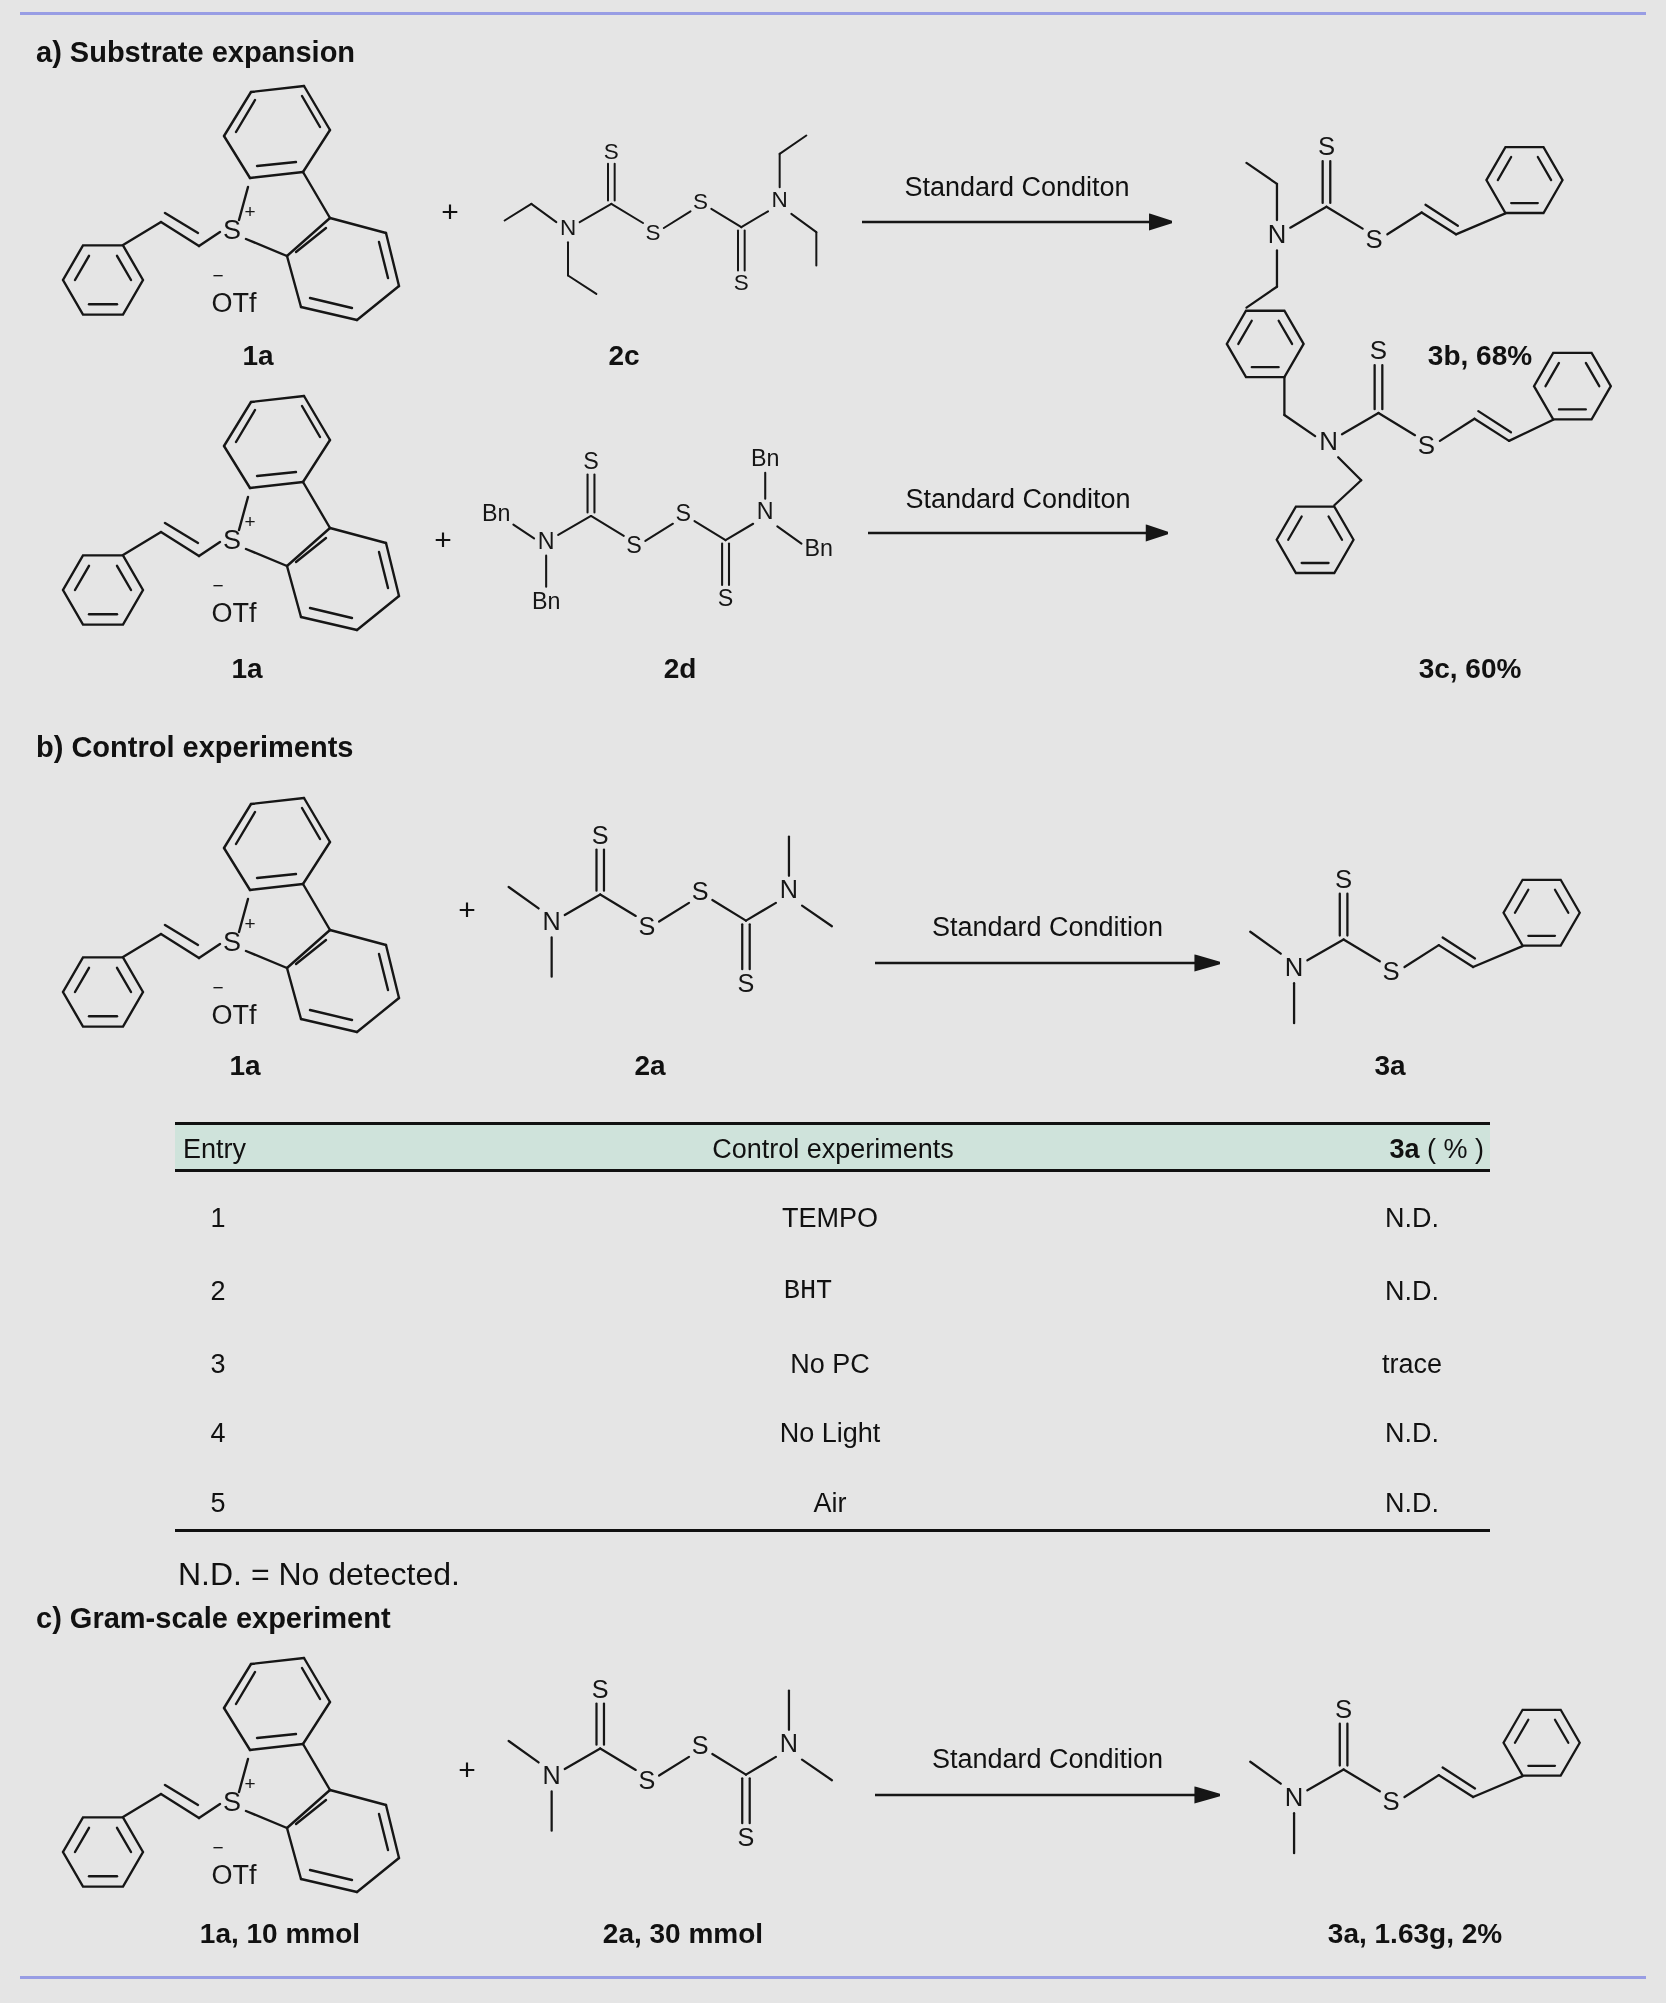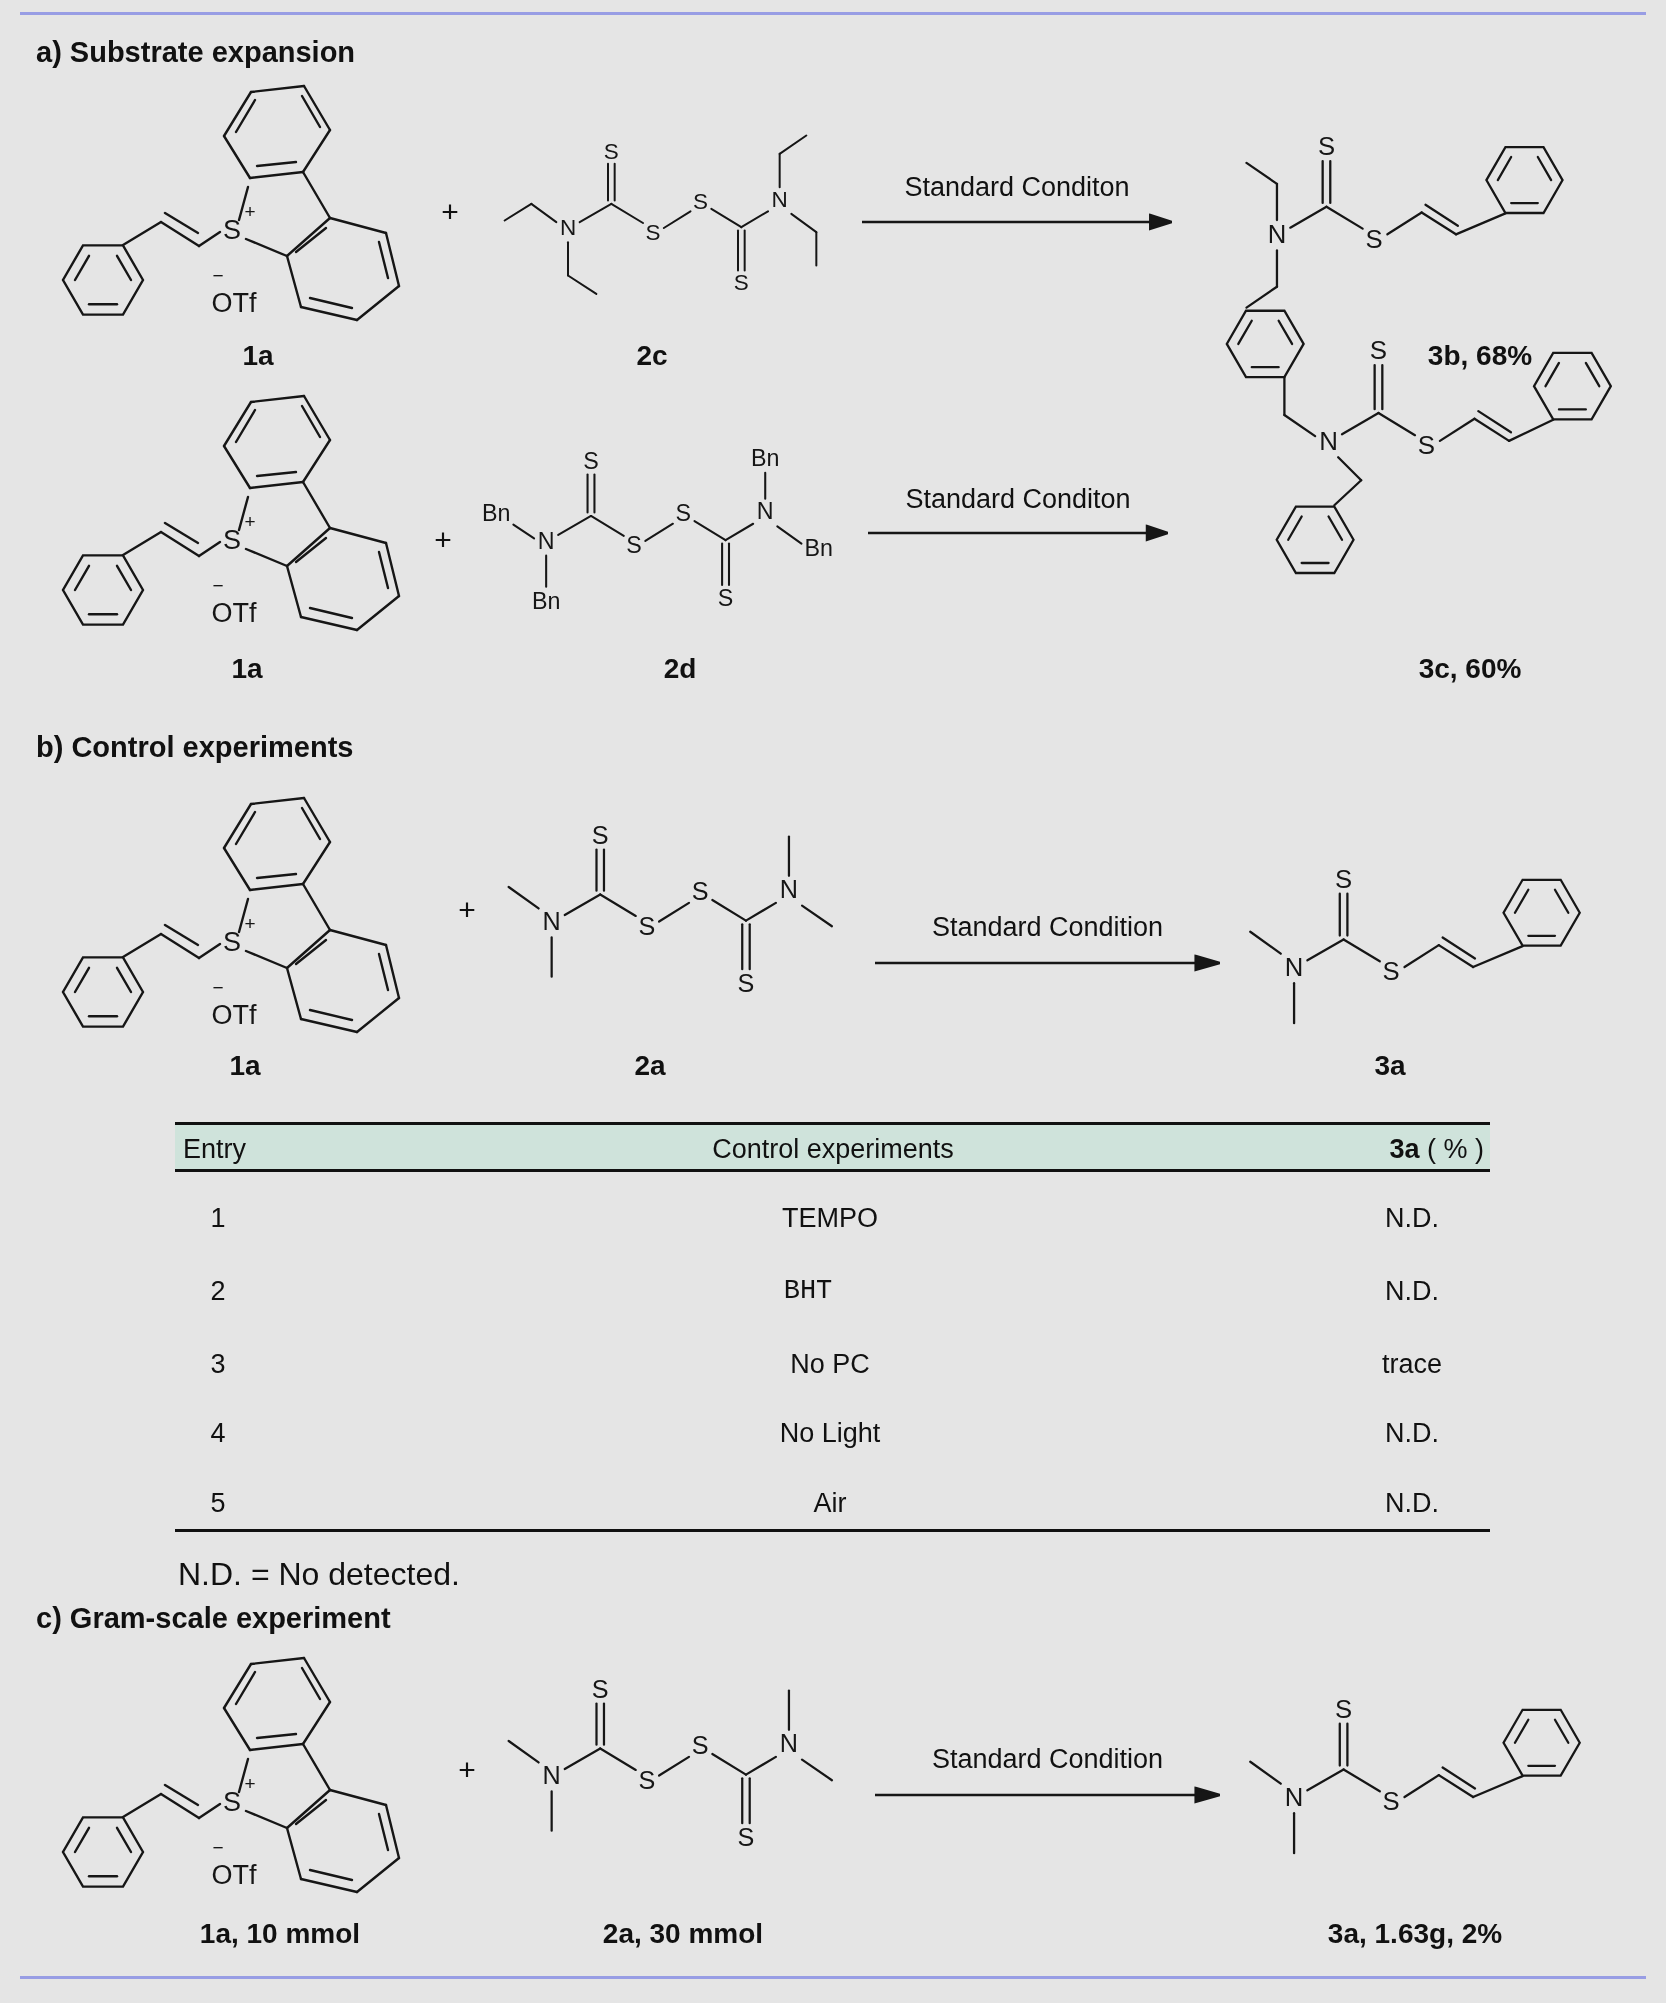--- a/index.html
+++ b/index.html
@@ -226,21 +226,21 @@
       <use href="#sym-2c" xlink:href="#sym-2c"></use>
     </svg>
   <div class="rxntext" style="left:862px;top:172px;width:310px;">Standard Conditon</div>
   <svg class="arrow" style="left:862px;top:212px;" width="310" height="20" viewBox="0 0 340 20" preserveAspectRatio="none">
       <use href="#sym-arrow" xlink:href="#sym-arrow"></use>
     </svg>
   <svg class="struct" style="left:1210px;top:102px;" width="410" height="238" viewBox="0 0 430 250">
       <use href="#sym-3b" xlink:href="#sym-3b"></use>
     </svg>
   <div class="lbl" style="left:258px;top:340px;">1a</div>
-  <div class="lbl" style="left:652px;top:340px;">2c</div>
+  <div class="lbl" style="left:624px;top:340px;">2c</div>
   <div class="lbl" style="left:1480px;top:340px;text-align:right;">3b, 68%</div>
 
   <svg class="struct" style="left:58px;top:390px;" width="360" height="270" viewBox="0 0 360 270">
       <use href="#sym-1a" xlink:href="#sym-1a"></use>
     </svg>
   <div class="plus" style="left:443px;top:540px;">+</div>
   <svg class="struct" style="left:470px;top:428px;" width="380" height="207" viewBox="0 0 440 240">
       <use href="#sym-2d" xlink:href="#sym-2d"></use>
     </svg>
   <div class="rxntext" style="left:868px;top:484px;width:300px;">Standard Conditon</div>

